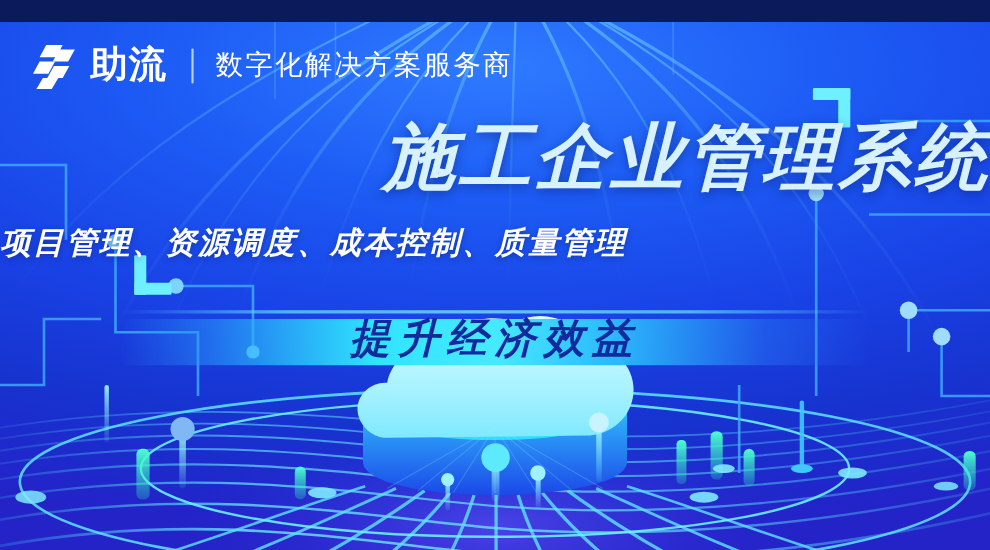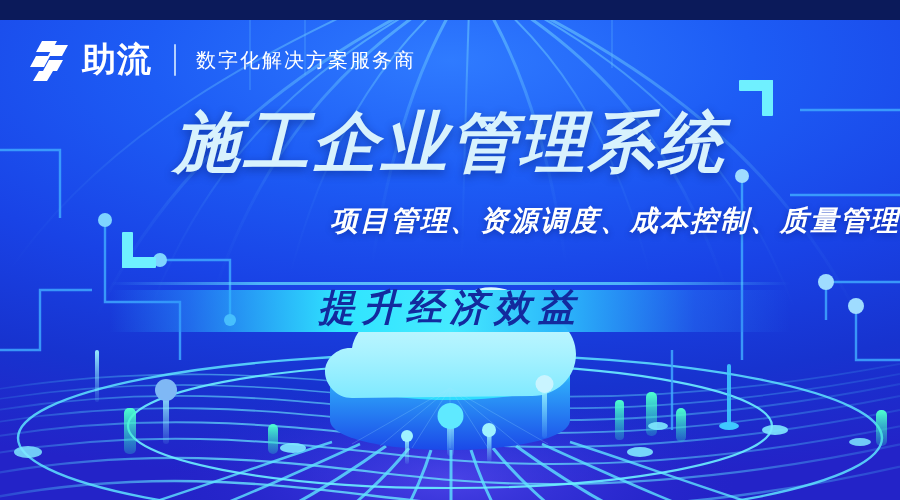--- a/index.html
+++ b/index.html
@@ -15,31 +15,31 @@
   .bg-svg{position:absolute;inset:0;width:900px;height:500px;display:block;}
 
   
   .header{position:absolute;left:30px;top:14px;display:flex;align-items:center;height:52px;z-index:8;}
   .logo-mark{width:46px;height:42px;margin-right:6px;flex:none;}
   .logo-text{
     color:#ffffff;font-size:34px;font-weight:bold;letter-spacing:1px;
     line-height:42px;white-space:nowrap;
   }
   .logo-divider{width:2px;height:32px;background:#cfe4ff;opacity:.85;margin:0 20px 0 22px;border-radius:1px;}
-  .tagline{color:#ffffff;font-size:20px;line-height:42px;letter-spacing:2px;white-space:nowrap;}
+  .tagline{color:#ffffff;font-size:25px;line-height:42px;letter-spacing:2px;white-space:nowrap;}
 
   
   .title-main{
-    position:absolute;left:0;right:0;top:78px;text-align:center;z-index:8;
+    position:absolute;left:0;right:0;top:78px;text-align:right;z-index:8;
     color:#d8f2fd;font-size:66px;font-weight:bold;letter-spacing:3px;
     font-style:italic;white-space:nowrap;
     text-shadow:0 3px 10px rgba(2,20,90,.45);
   }
   .title-sub{
-    position:absolute;left:0;right:0;top:182px;text-align:right;z-index:8;
+    position:absolute;left:0;right:0;top:182px;text-align:left;z-index:8;
     color:#ffffff;font-size:28px;font-weight:bold;letter-spacing:2px;
     font-style:italic;white-space:nowrap;
     text-shadow:0 2px 6px rgba(2,20,90,.4);
   }
 
   
   .bracket{position:absolute;z-index:7;}
   .bracket span{position:absolute;background:#6ff0ff;display:block;border-radius:1px;}
   .bracket-tr{left:739px;top:60px;width:34px;height:36px;}
   .bracket-tr .h{left:0;top:0;width:34px;height:11px;}

